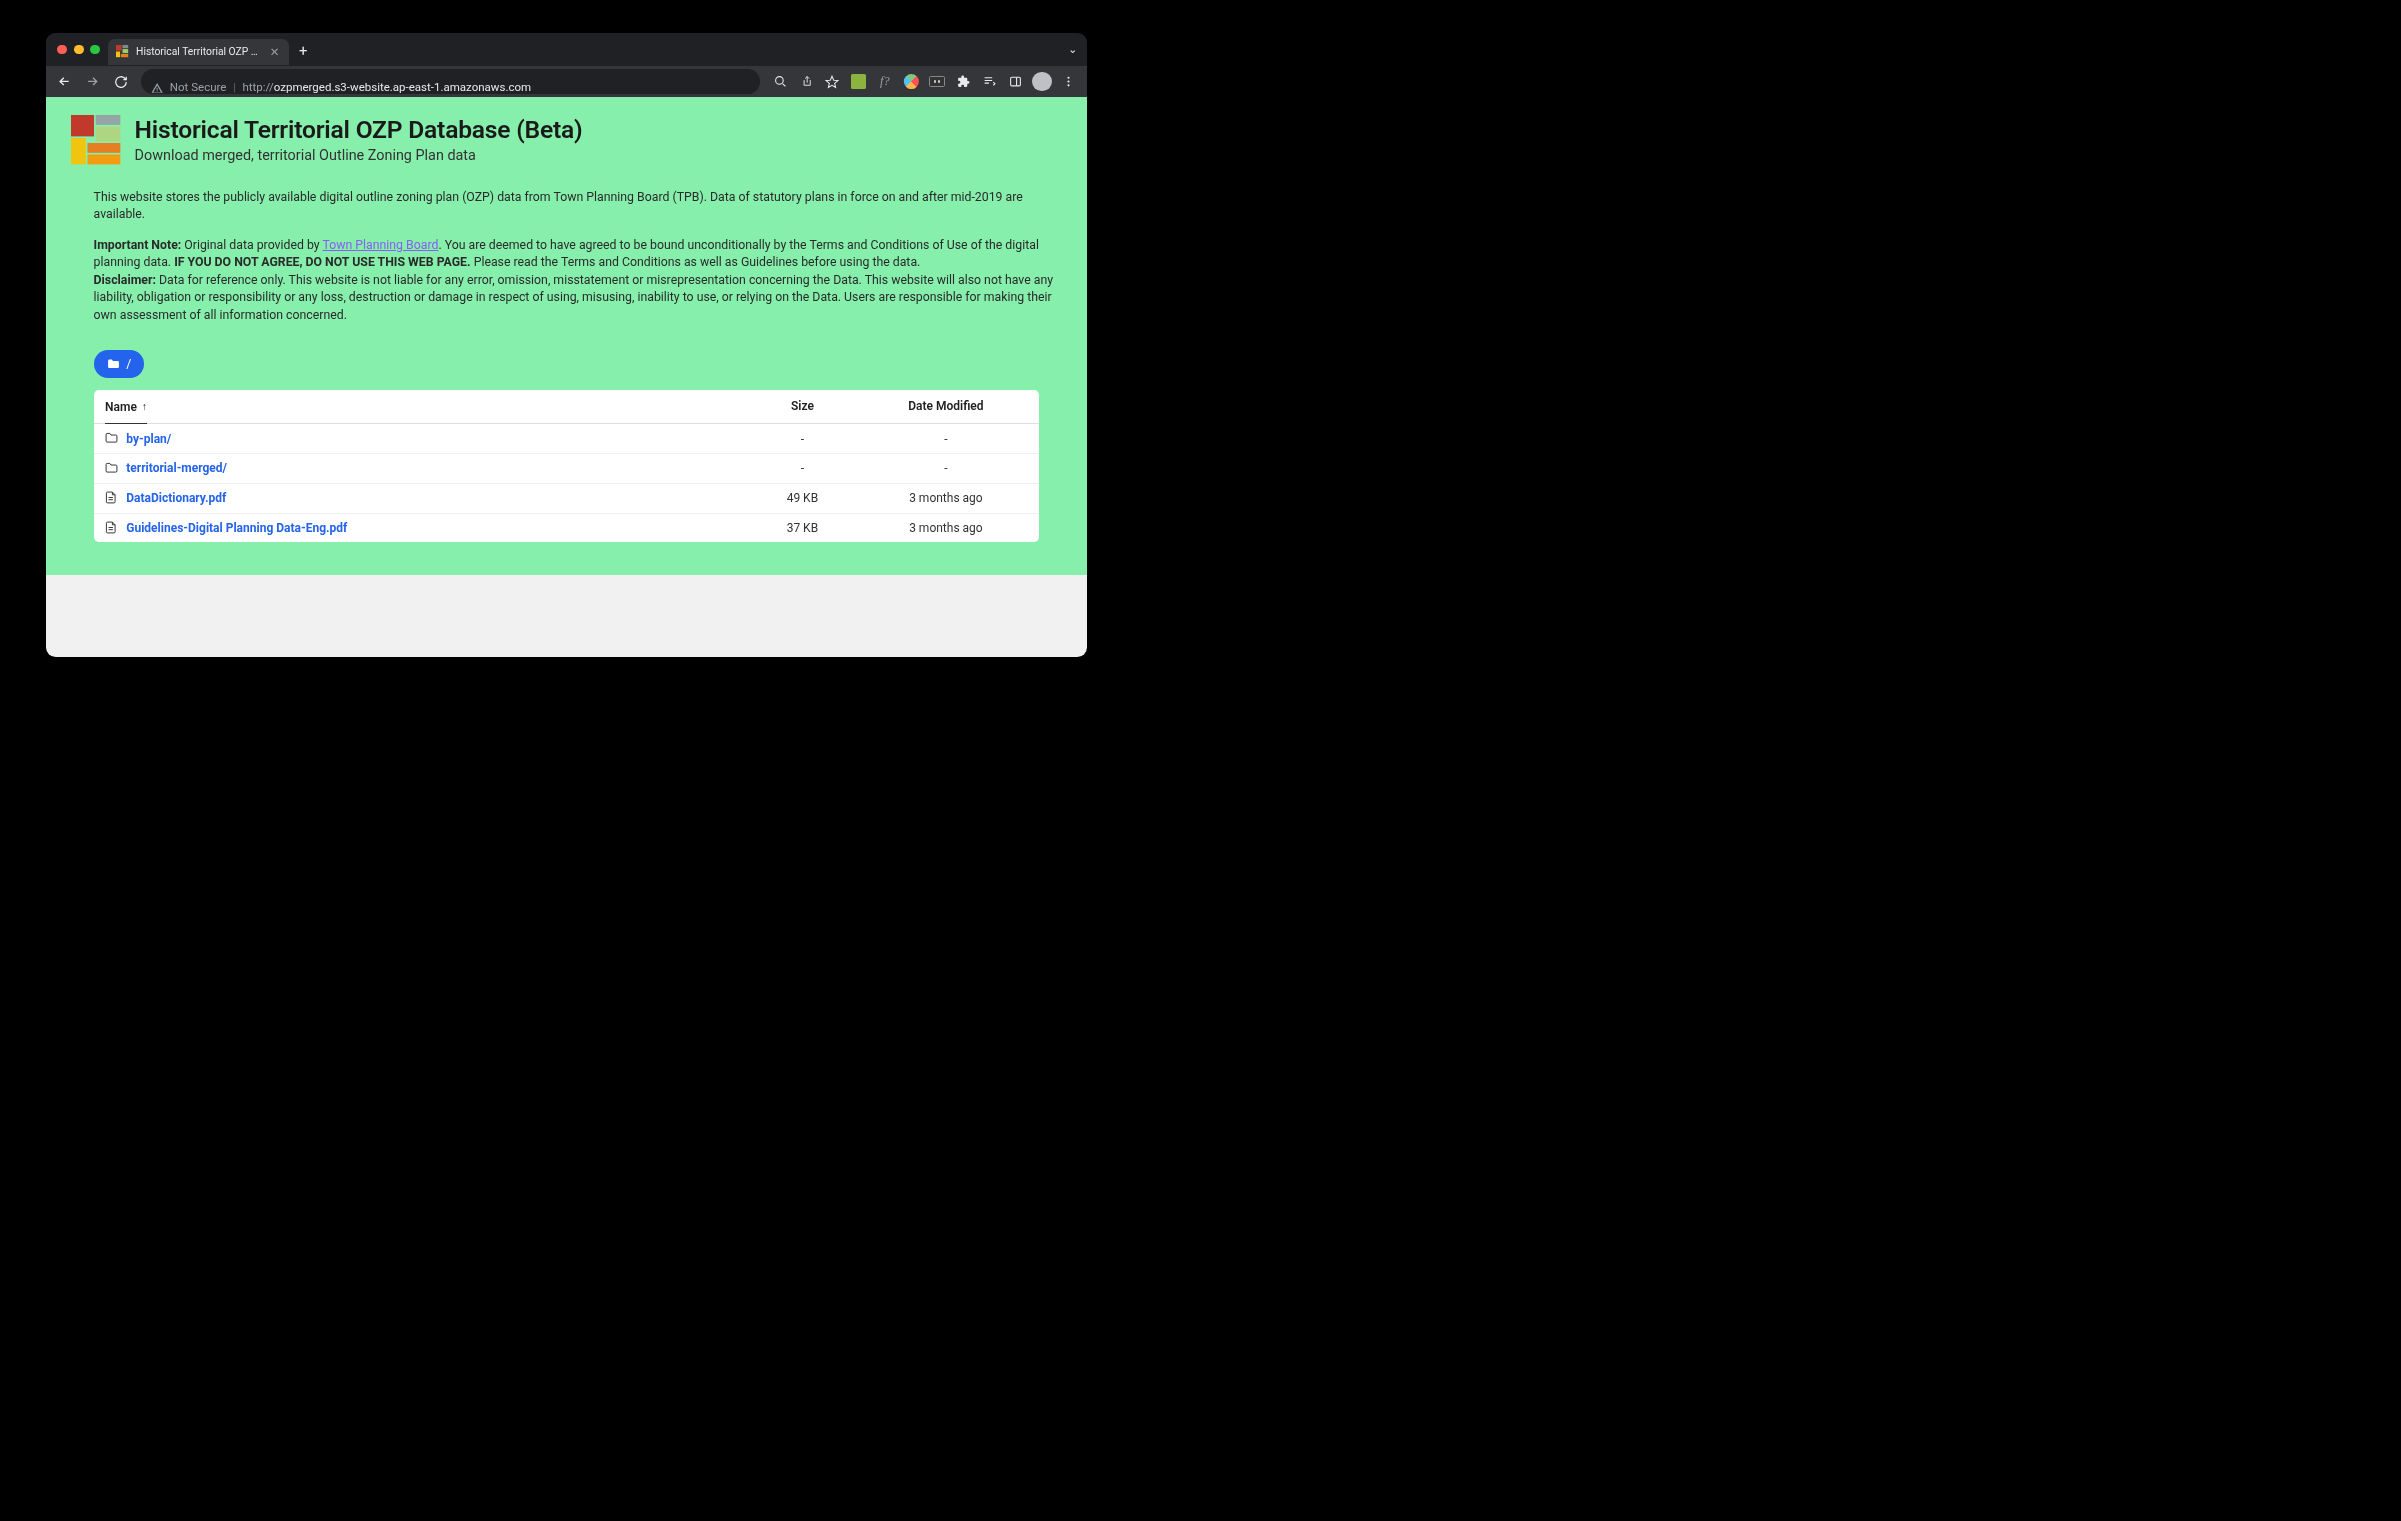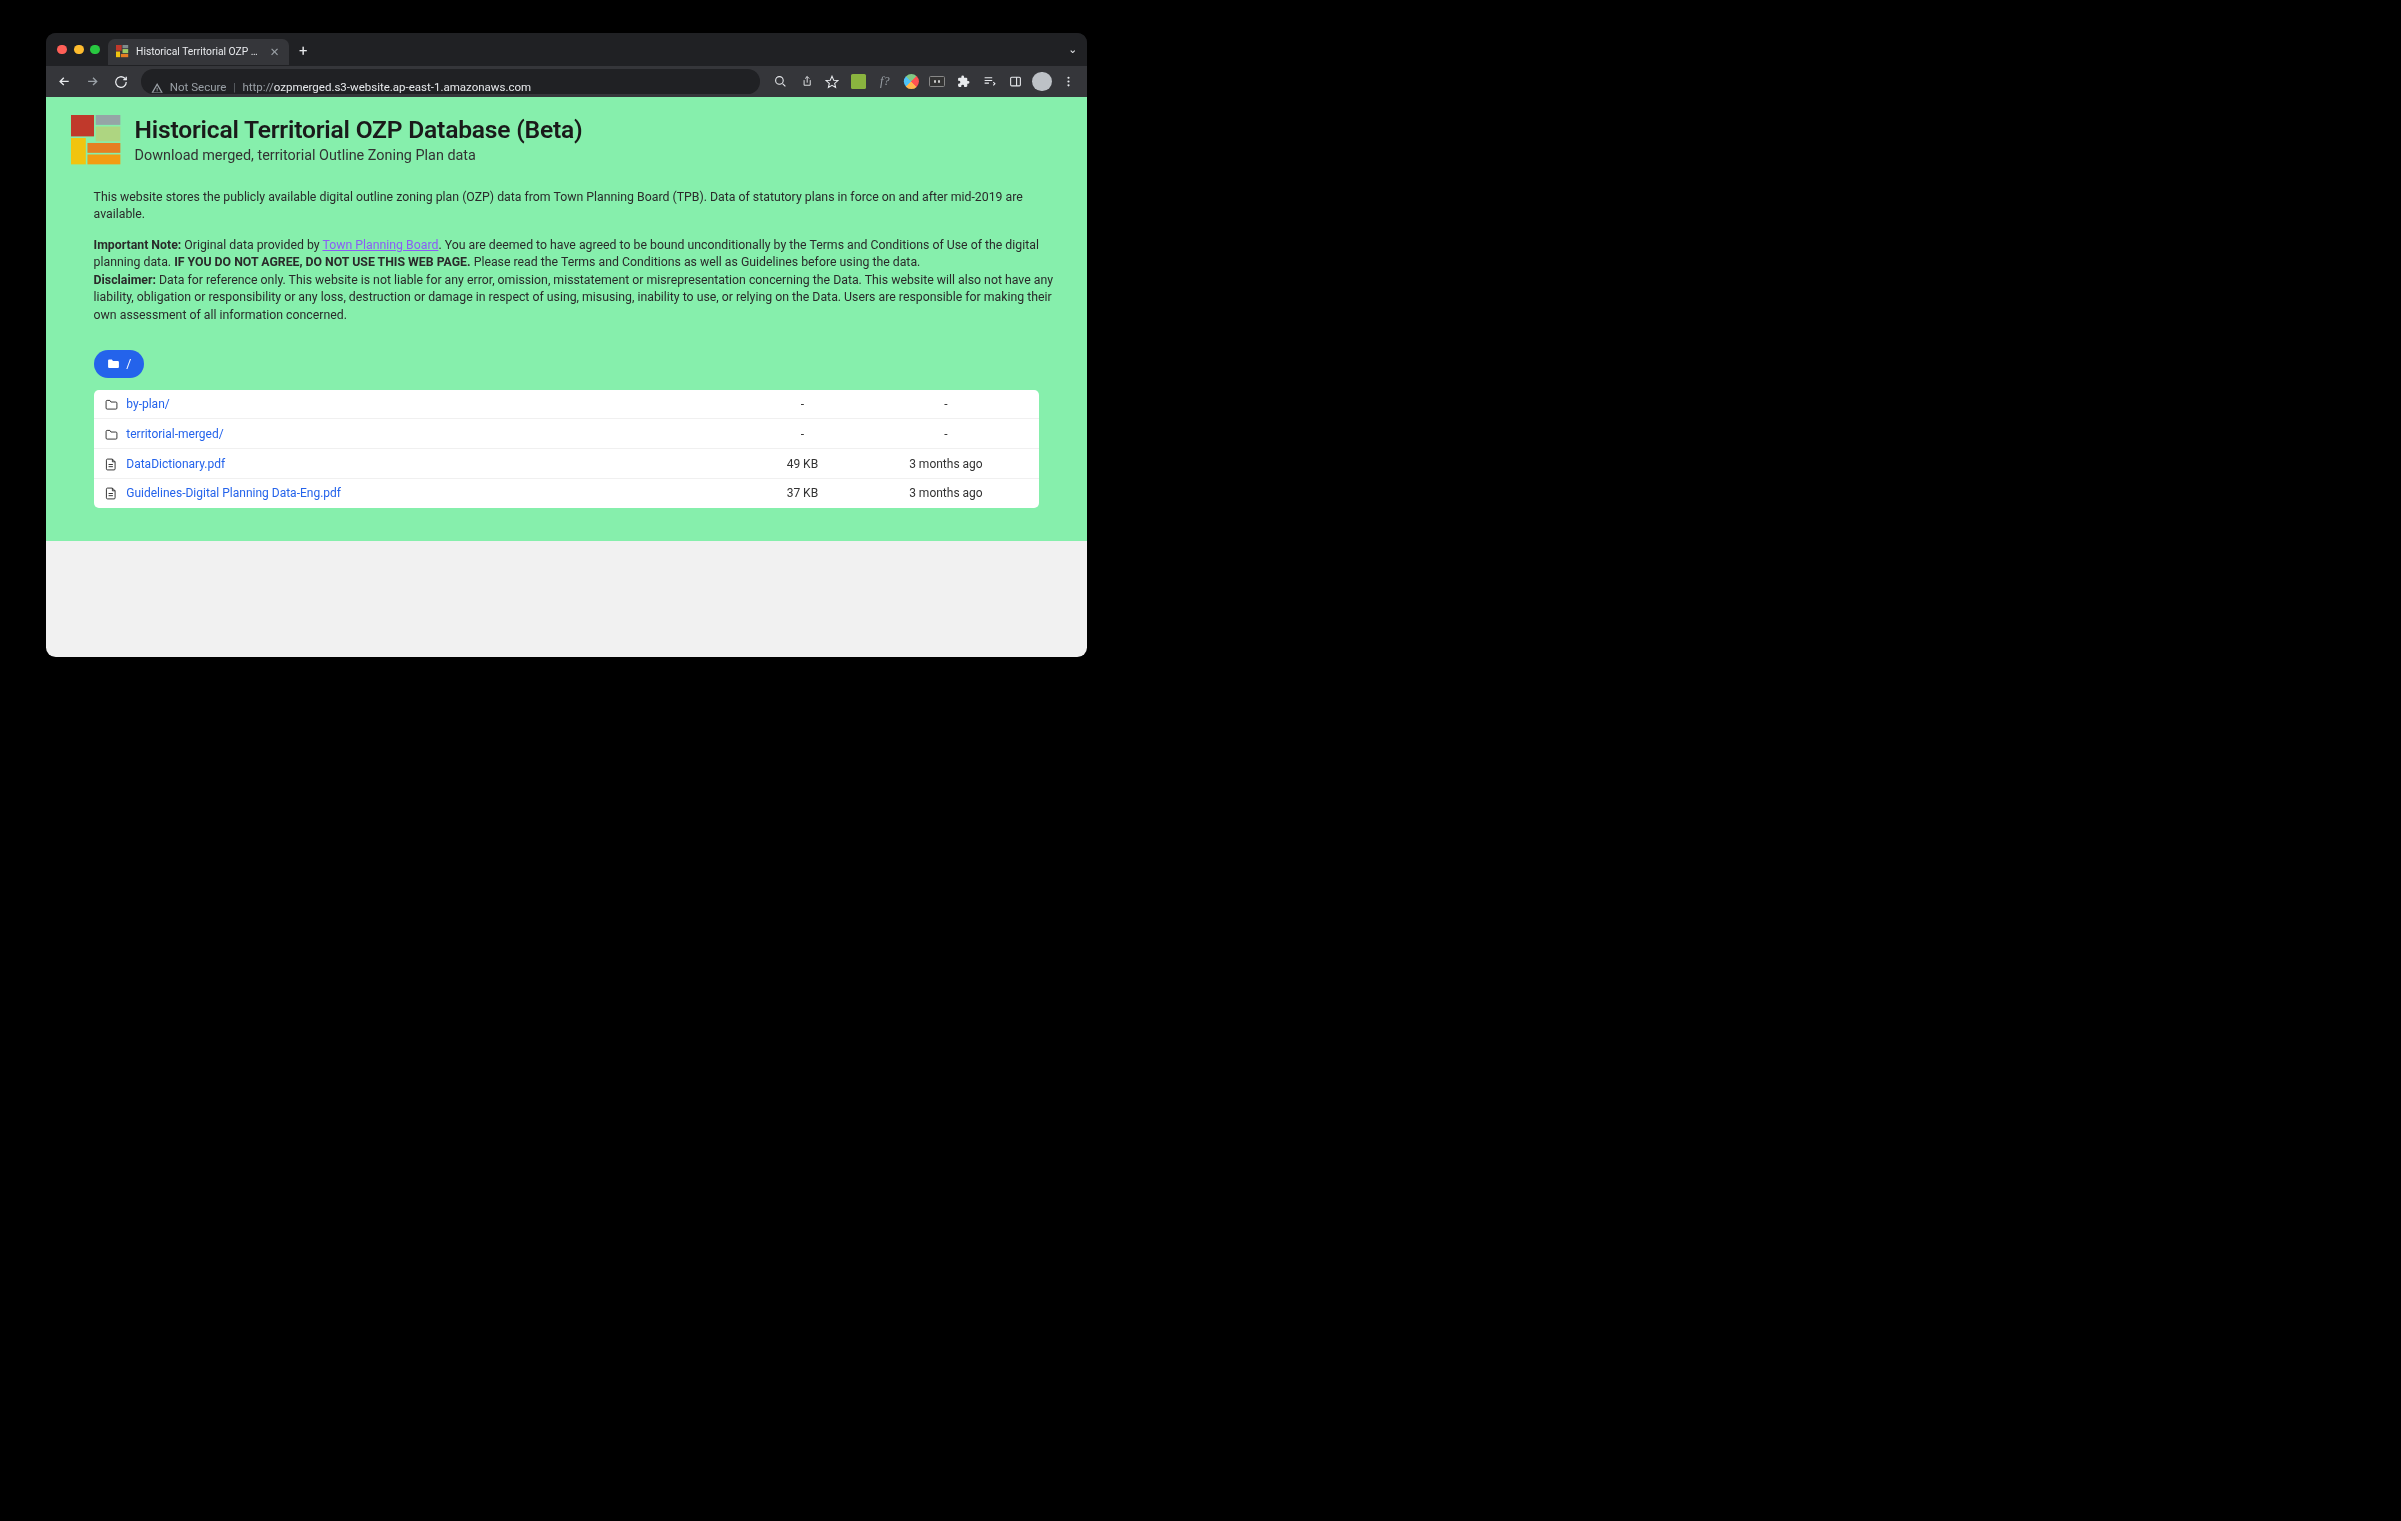--- a/index.html
+++ b/index.html
@@ -219,21 +219,21 @@
   .ft-header .col-date { width: 164px; text-align:center; cursor:pointer; }
   .sort-arrow { font-size: 10.7px; }
   .ft-row {
     display: flex;
     align-items: center;
     padding: 7.4px 11.5px;
     font-size: 12px;
     border-bottom: 0.8px solid #f0f0f0;
   }
   .ft-row:last-child { border-bottom: none; }
-  .ft-name { flex:1; display:flex; align-items:flex-end; gap:8.2px; }
+  .ft-name { flex:1; display:flex; align-items:flex-start; gap:8.2px;font-weight:bold; }
   .ft-name .icon { width:13px; height:13px; color:#333; flex-shrink:0; display:flex; align-items:center; }
   .ft-name a { color: #2463eb; text-decoration: none; cursor:pointer; }
   .ft-size { width:123px; text-align:center; color:#333; }
   .ft-date { width:164px; text-align:center; color:#333; }
 </style>
 </head>
 <body>
 
 <div class="browser-window">
 
@@ -378,20 +378,30 @@
       <div class="breadcrumb-wrap">
         <div class="breadcrumb">
           <svg viewBox="0 0 24 20">
               <path d="M2 4a2 2 0 0 1 2-2h5l2 3h9a2 2 0 0 1 2 2v9a2 2 0 0 1-2 2H4a2 2 0 0 1-2-2V4z"></path>
             </svg>
           <span>/</span>
         </div>
       </div>
 
       <div class="file-table">
+        <div class="ft-header">
+          <div class="col-name-wrap">
+            <div class="col-name">
+              <span>Name</span>
+              <span class="sort-arrow">↑</span>
+            </div>
+          </div>
+          <div class="col-size">Size</div>
+          <div class="col-date">Date Modified</div>
+        </div>
         <div id="rows-container">
             <div class="ft-row">
               <div class="ft-name">
                 <span class="icon">
                   <svg width="13" height="11.5" viewBox="0 0 24 20" fill="none" stroke="currentColor" stroke-width="1.8">
                     <path d="M2 4a2 2 0 0 1 2-2h5l2 3h9a2 2 0 0 1 2 2v9a2 2 0 0 1-2 2H4a2 2 0 0 1-2-2V4z"></path>
                   </svg>
                 </span>
                 <a>by-plan/</a>
               </div>

